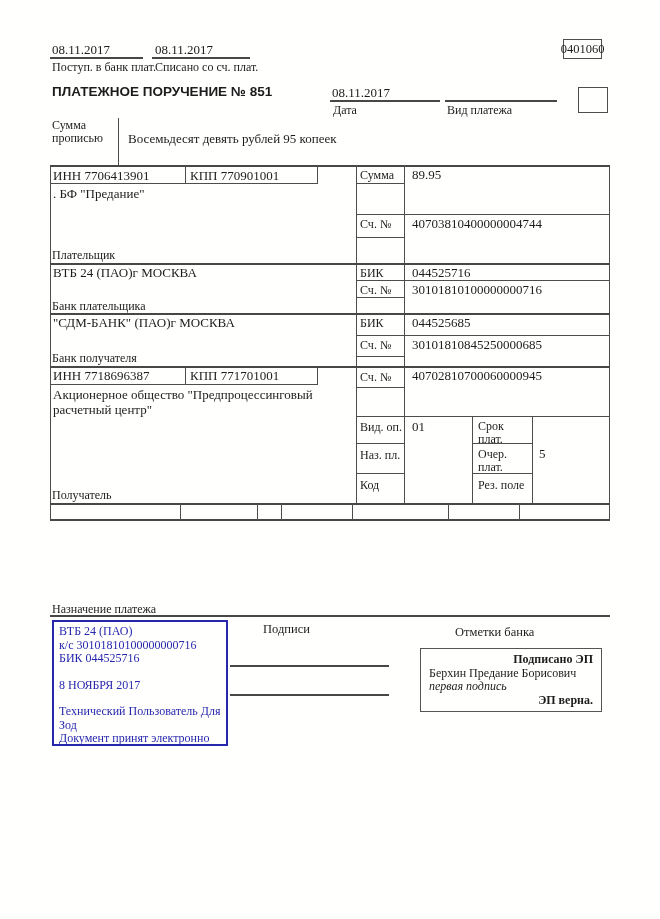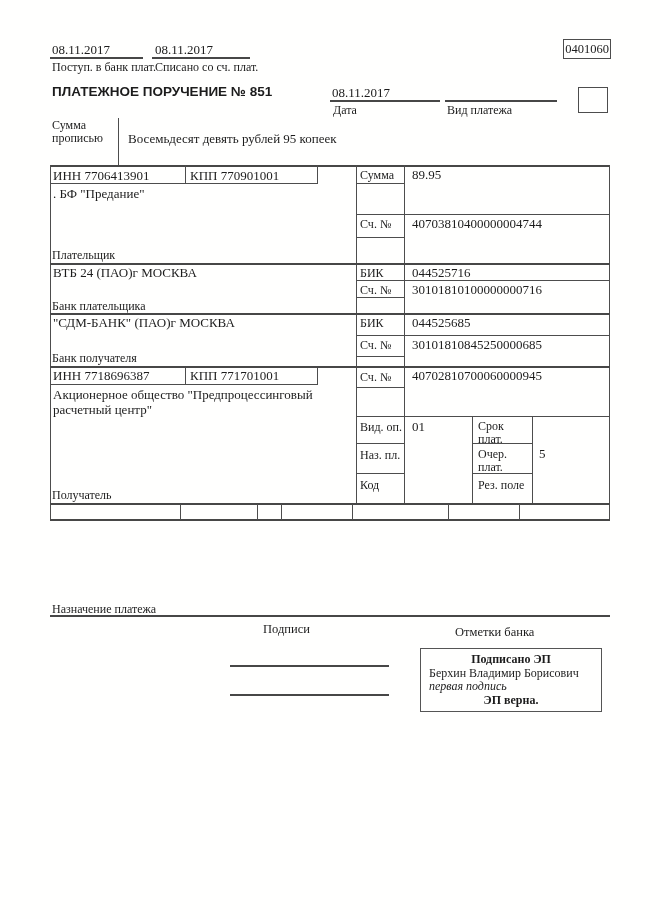--- a/index.html
+++ b/index.html
@@ -18,34 +18,34 @@
   #bluestamp{position:absolute;left:52px;top:620px;width:176px;height:126px;
              border:2px solid #2727ad;box-sizing:border-box;color:#2727ad;
              font-size:12px;line-height:13.5px;padding:3px 5px;}
   #bluestamp div{white-space:nowrap;}
   .gap{height:13px;}
   #epstamp{position:absolute;left:420px;top:648px;width:182px;height:64px;
            border:1.5px solid #555;box-sizing:border-box;font-size:12px;line-height:13.5px;
            padding:4px 8px;}
   .bold{font-weight:bold;}
   .ital{font-style:italic;}
-  .ctr{text-align:center;}
+  .ctr{text-align:right;}
 </style>
 </head>
 <body>
 
 <div id="page">
 
   <div class="t" style="left:52px;top:43px">08.11.2017</div>
   <div class="t" style="left:155px;top:43px">08.11.2017</div>
   <div class="hl hl2" style="left:50px;top:57px;width:93px"></div>
   <div class="hl hl2" style="left:152px;top:57px;width:98px"></div>
   <div class="t sm" style="left:52px;top:62px">Поступ. в банк плат.</div>
   <div class="t sm" style="left:155px;top:62px">Списано со сч. плат.</div>
-  <div class="box" id="formcode" style="left:563px;top:39px;width:48px;height:20px">0401060</div>
+  <div class="box" id="formcode" style="left:563px;top:39px;width:39px;height:20px">0401060</div>
 
   <div class="t title" style="left:52px;top:85px">ПЛАТЕЖНОЕ ПОРУЧЕНИЕ № 851</div>
   <div class="t" style="left:332px;top:86px">08.11.2017</div>
   <div class="hl hl2" style="left:330px;top:100px;width:110px"></div>
   <div class="hl hl2" style="left:445px;top:100px;width:112px"></div>
   <div class="t sm" style="left:333px;top:105px">Дата</div>
   <div class="t sm" style="left:447px;top:105px">Вид платежа</div>
   <div class="box" style="left:578px;top:87px;width:30px;height:26px"></div>
 
   <div class="t lbl wrap" style="left:52px;top:119px;width:62px">Сумма прописью</div>
@@ -130,21 +130,32 @@
   <div class="t lbl" style="left:478px;top:479px">Рез. поле</div>
 
   <div class="t lbl" style="left:52px;top:603px">Назначение платежа</div>
   <div class="hl hl2" style="left:50px;top:615px;width:560px"></div>
 
   <div class="t" style="left:263px;top:622px;font-size:12.5px">Подписи</div>
   <div class="t" style="left:455px;top:625px;font-size:12.5px">Отметки банка</div>
   <div class="hl hl2" style="left:230px;top:665px;width:159px"></div>
   <div class="hl hl2" style="left:230px;top:694px;width:159px"></div>
 
+  <div id="bluestamp">
+    <div>ВТБ 24 (ПАО)</div>
+    <div>к/с 30101810100000000716</div>
+    <div>БИК 044525716</div>
+    <div class="gap"></div>
+    <div>8 НОЯБРЯ 2017</div>
+    <div class="gap"></div>
+    <div>Технический Пользователь Для</div>
+    <div>Зод</div>
+    <div>Документ принят электронно</div>
+  </div>
 
   <div id="epstamp">
     <div class="bold ctr">Подписано ЭП</div>
-    <div>Берхин Владимир Борисович</div>
+    <div>Берхин Предание Борисович</div>
     <div class="ital">первая подпись</div>
     <div class="bold ctr">ЭП верна.</div>
   </div>
 
 </div>
 
 </body></html>

